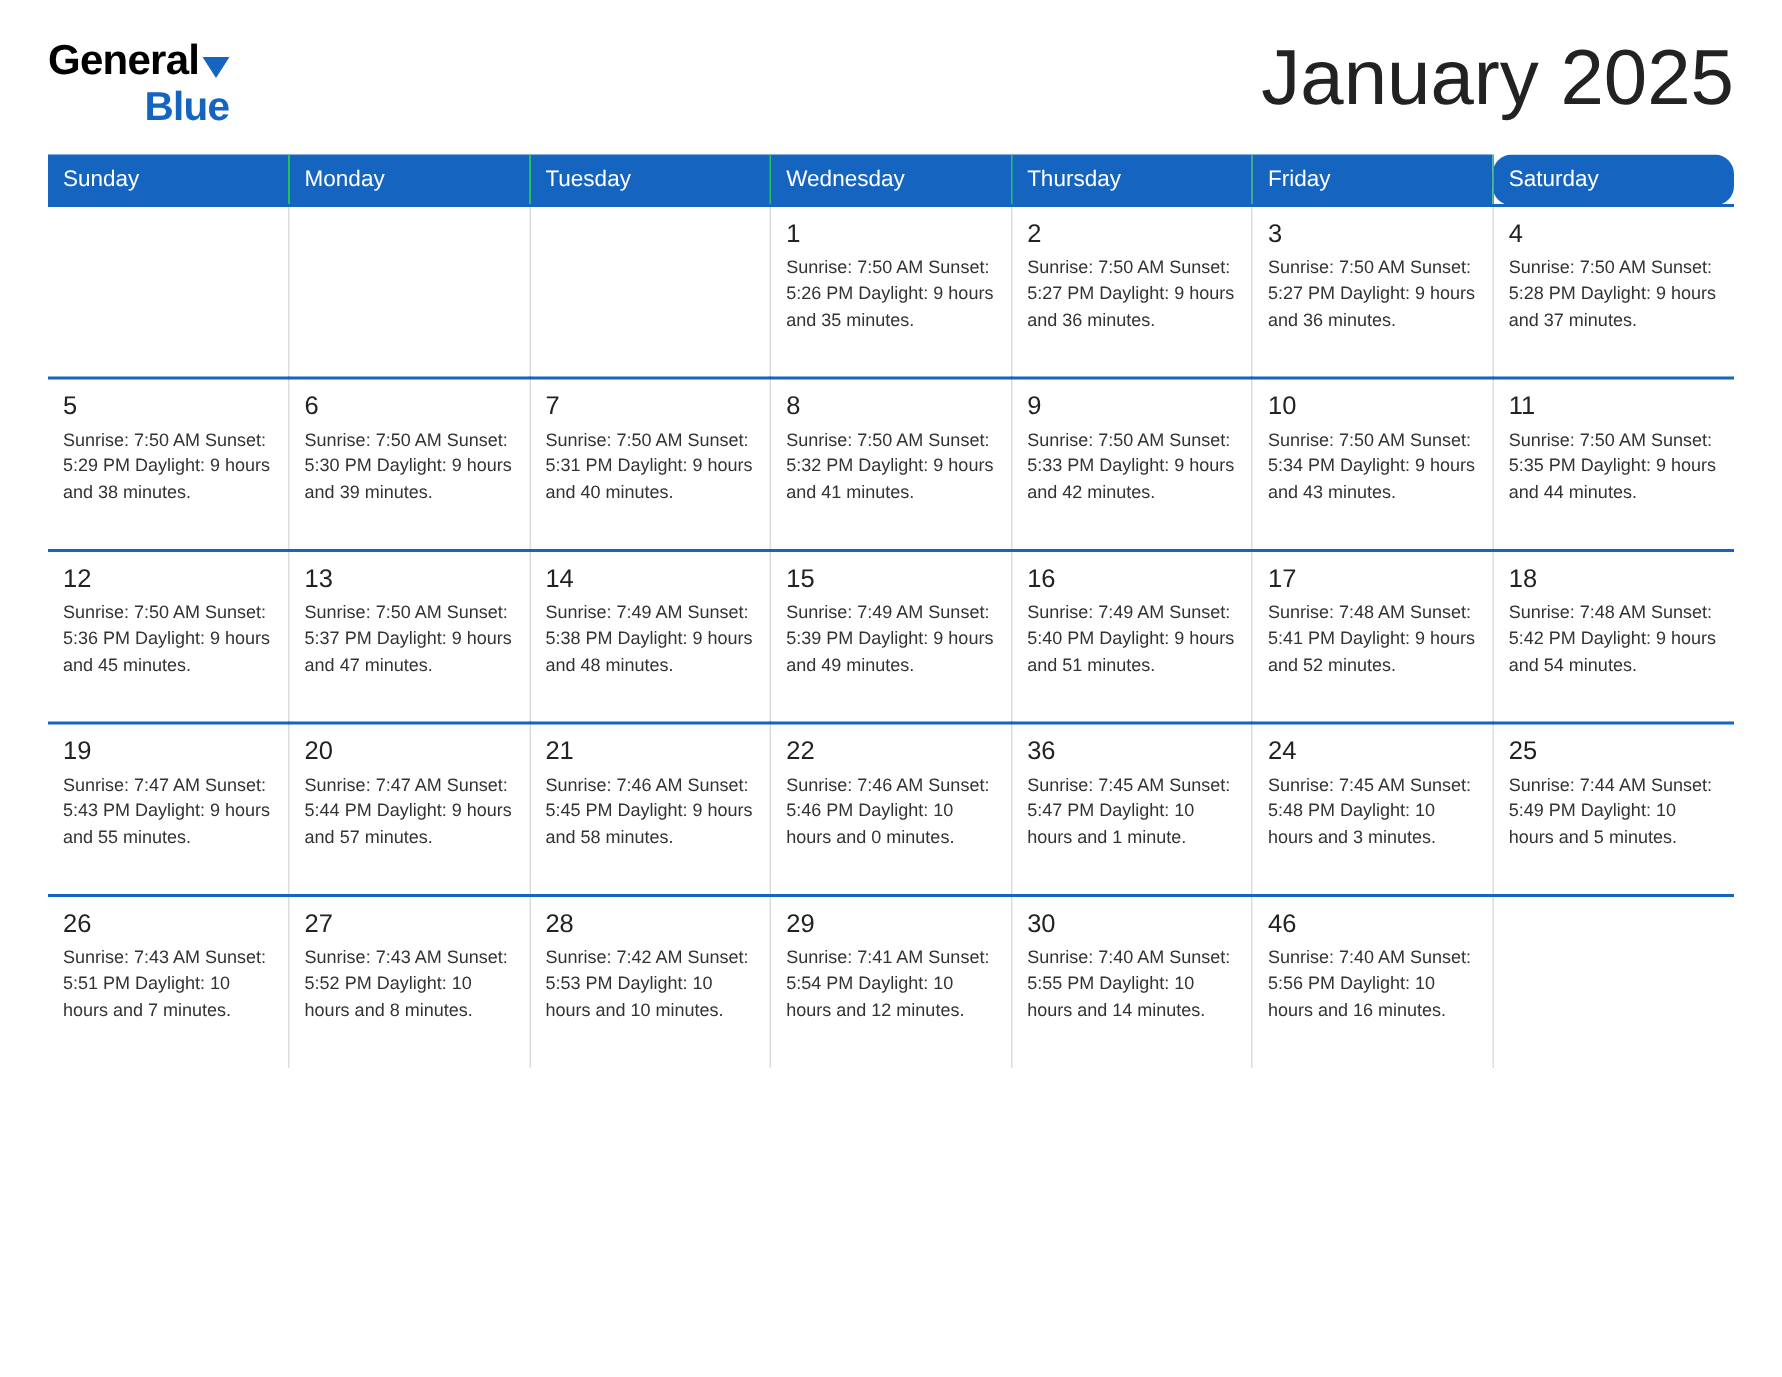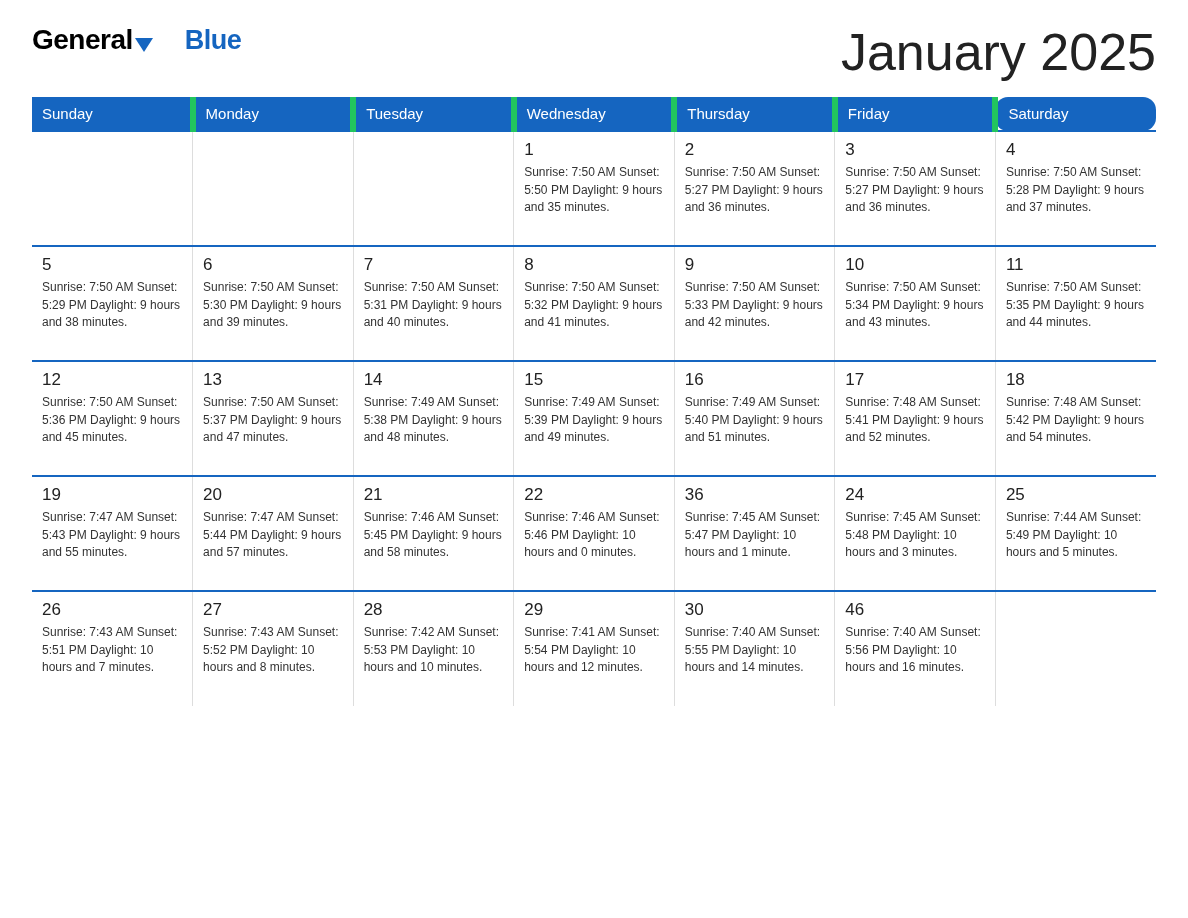--- a/index.html
+++ b/index.html
@@ -11,22 +11,22 @@
       min-height: 918px;
     }
     .header {
       display: flex;
       justify-content: space-between;
       align-items: flex-start;
       margin-bottom: 16px;
     }
     .logo {
       display: flex;
+      flex-direction: column;
       align-items: flex-end;
-      gap: 32px;
     }
     .logo-general {
       font-size: 28px;
       font-weight: bold;
       color: #000;
       letter-spacing: -0.5px;
     }
     .logo-blue {
       font-size: 27px;
       font-weight: bold;
@@ -64,21 +64,21 @@
     }
     thead tr {
       background-color: #1565c0;
     }
     thead th {
       color: #fff;
       font-size: 15px;
       font-weight: normal;
       padding: 8px 10px;
       text-align: left;
-      border-right: 6px solid #22c55e;
+      border-right: 1px solid #22c55e;
     }
     thead th:last-child {
       border-right: none;
       border-radius: 13px;
     }
     tbody tr {
       border-top: 2px solid #1565c0;
     }
     tbody td {
       vertical-align: top;
@@ -136,21 +136,21 @@
       </tr>
   </thead>
   <tbody>
   <tr>
         <td class="empty-cell"></td>
         <td class="empty-cell"></td>
         <td class="empty-cell"></td>
         <td>
           <div class="day-number">1</div>
           <div class="day-info">Sunrise: 7:50 AM
-Sunset: 5:50 PM
+Sunset: 5:26 PM
 Daylight: 9 hours and 35 minutes.</div>
         </td>
         <td>
           <div class="day-number">2</div>
           <div class="day-info">Sunrise: 7:50 AM
 Sunset: 5:27 PM
 Daylight: 9 hours and 36 minutes.</div>
         </td>
         <td>
           <div class="day-number">3</div>

